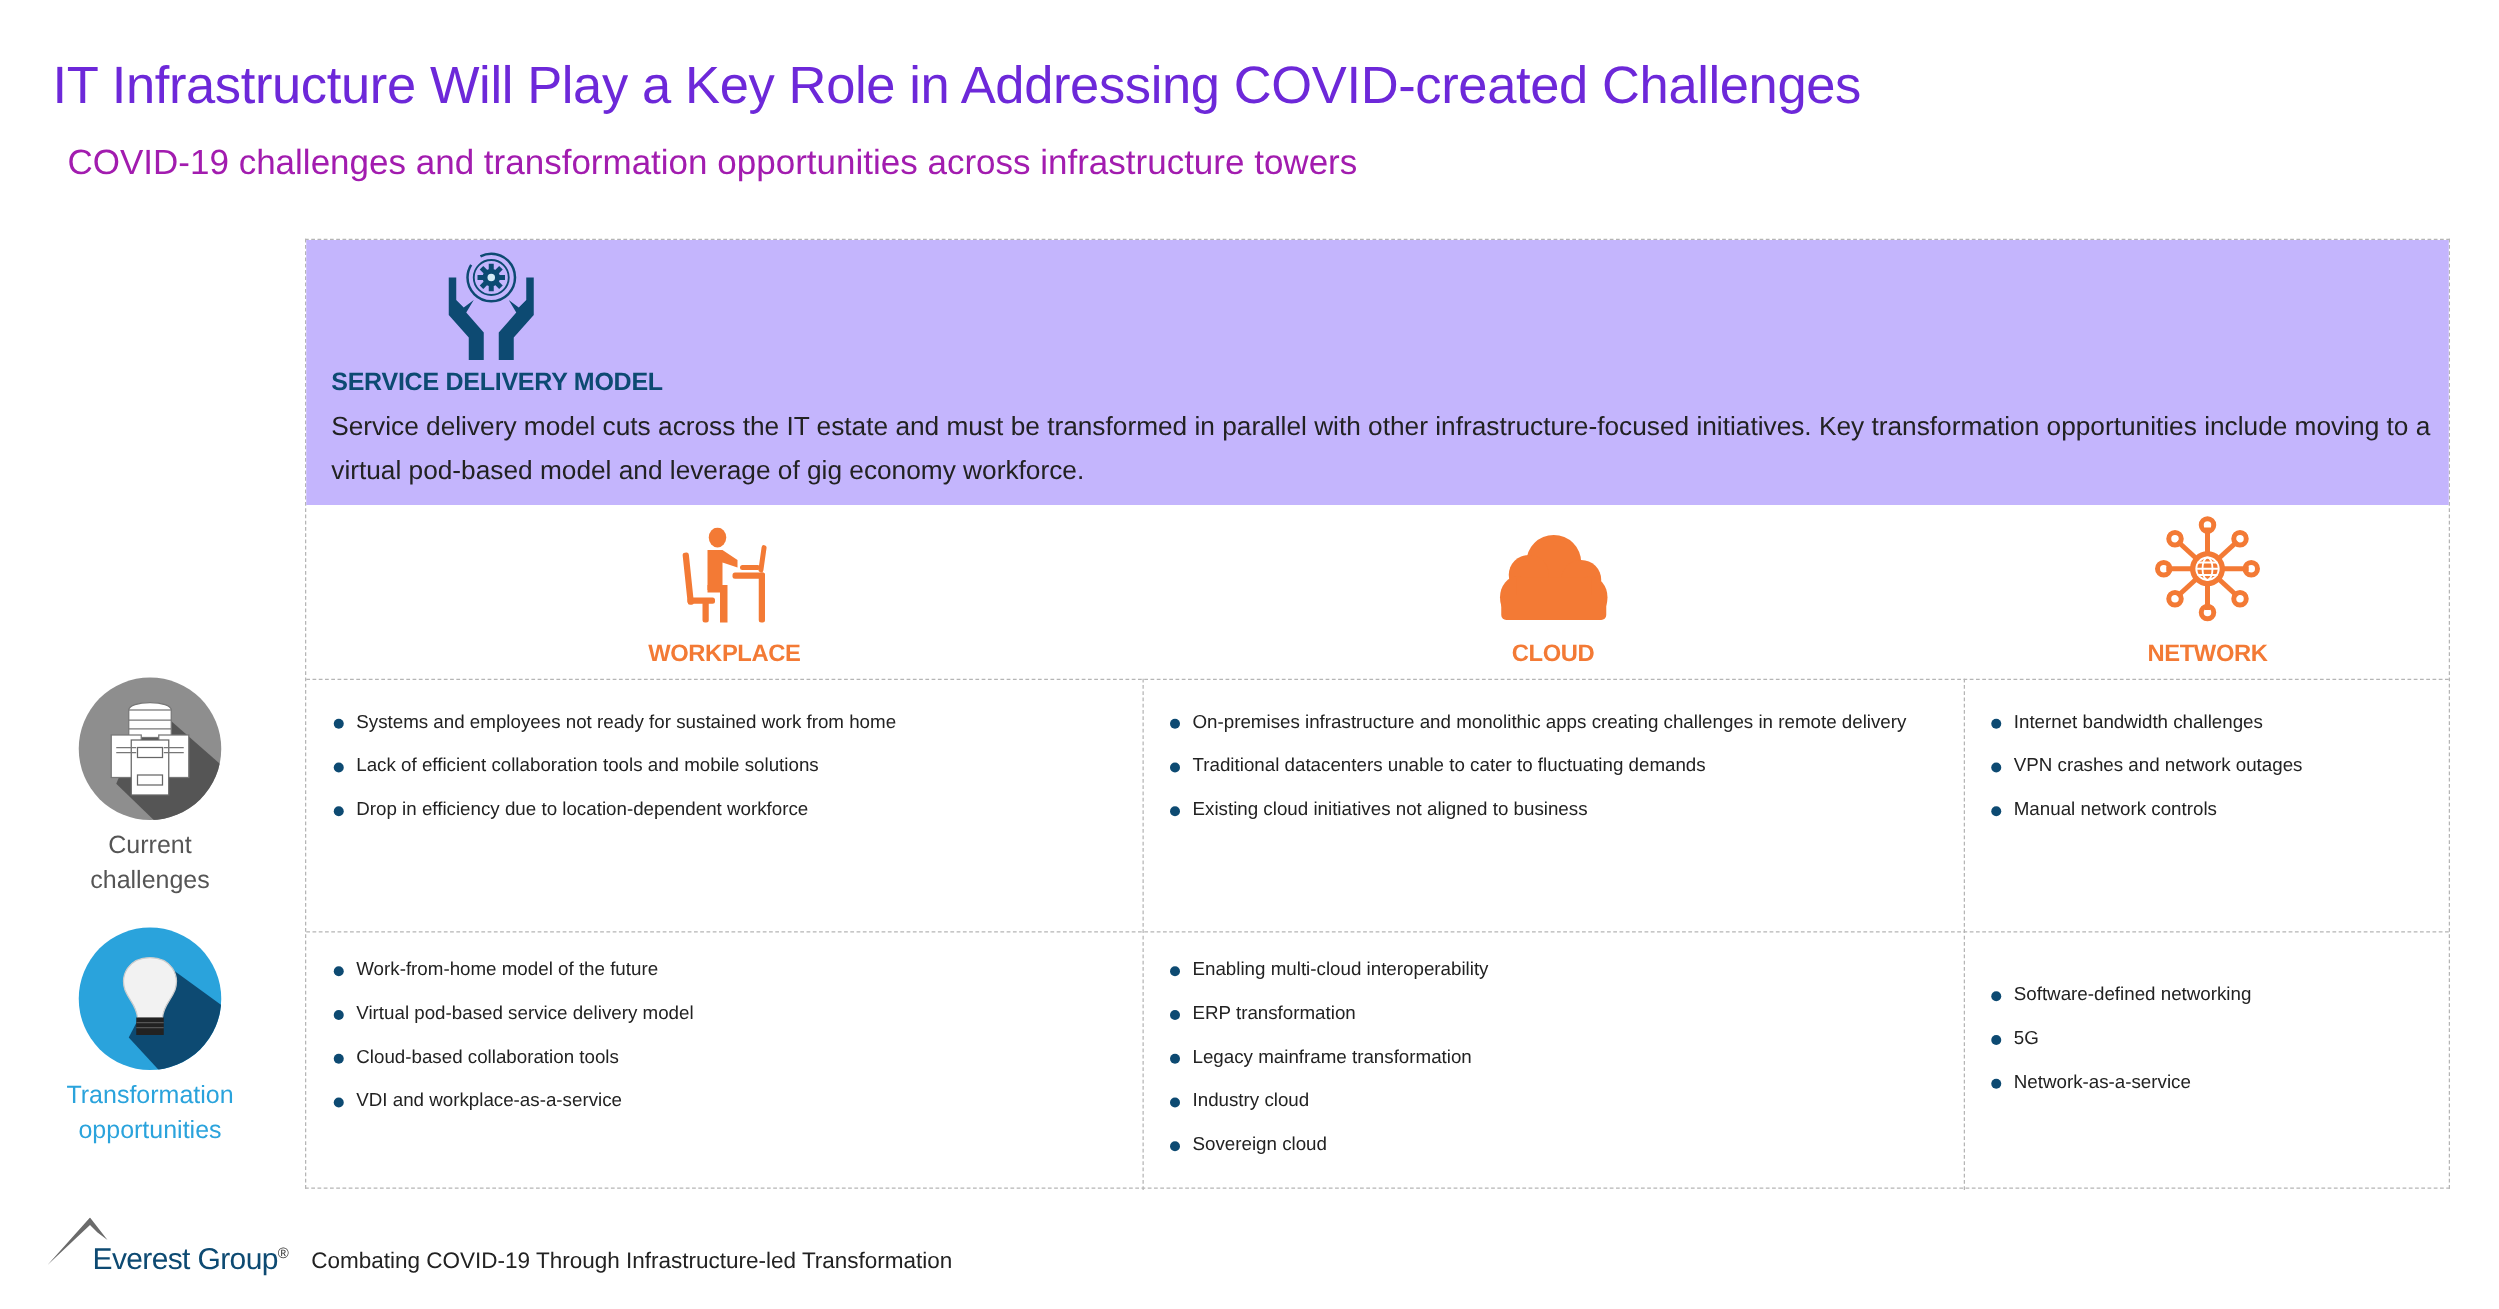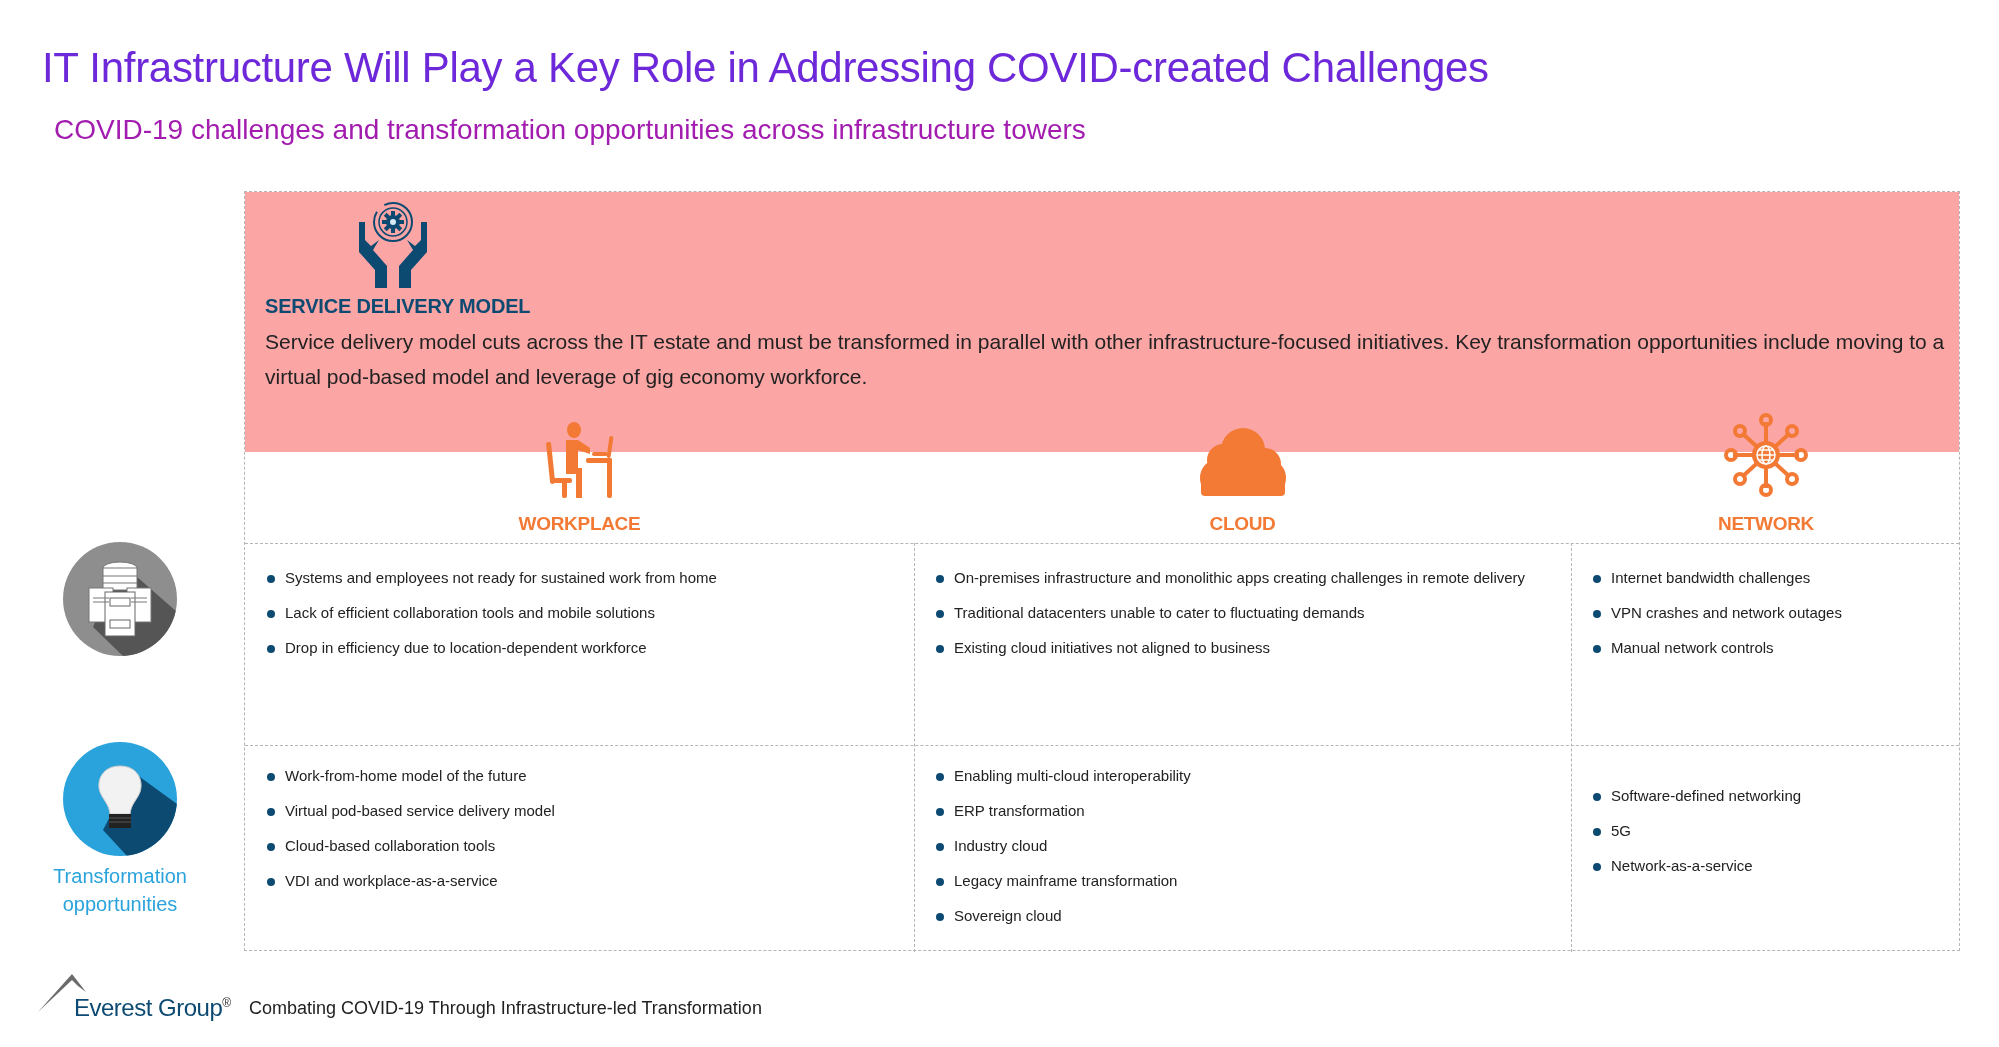--- a/index.html
+++ b/index.html
@@ -2,21 +2,21 @@
 <html><head>
 <meta charset="utf-8">
 <style>
   * { box-sizing: border-box; margin: 0; padding: 0; }
   html, body { width: 1999px; height: 1047px; background: #ffffff; overflow: hidden; }
   body { position: relative; font-family: "Liberation Sans", sans-serif; color: #222; }
   .title { position: absolute; left: 42px; top: 44px; font-size: 42px; color: #6d28d9; letter-spacing: -0.3px; white-space: nowrap; }
   .subtitle { position: absolute; left: 54px; top: 114px; font-size: 28px; color: #a21caf; white-space: nowrap; }
 
   .frame { position: absolute; left: 244px; top: 191px; width: 1716px; height: 760px; border: 1.5px dashed #b5b5b5; }
-  .sdm { position: absolute; left: 0; top: 0; width: 100%; height: 260px; background: #fca5a5; }
+  .sdm { position: absolute; left: 0; top: 0; width: 100%; height: 212px; background: #c4b5fd; }
   .sdm-icon { position: absolute; left: 108px; top: 8px; width: 80px; height: 88px; }
   .sdm-title { position: absolute; left: 20px; top: 103px; font-size: 20px; font-weight: bold; color: #0d4a72; letter-spacing: -0.2px; }
   .sdm-desc { position: absolute; left: 20px; top: 132px; width: 1680px; font-size: 21px; line-height: 35px; color: #222; }
 
   .colhead { position: absolute; top: 212px; height: 139px; text-align: center; }
   .colhead .ico { position: absolute; left: 50%; transform: translateX(-50%); top: 18px; }
   .colhead .lbl { position: absolute; left: 0; right: 0; top: 109px; font-size: 19px; font-weight: bold; color: #f37a35; letter-spacing: -0.3px; }
 
   .hline { position: absolute; left: 0; width: 100%; border-top: 1.5px dashed #b5b5b5; }
   .vline { position: absolute; border-left: 1.5px dashed #b5b5b5; }
@@ -52,20 +52,24 @@
       <rect x="26" y="46" width="24" height="34" fill="#fff" stroke="#777"></rect>
       <rect x="64" y="46" width="24" height="34" fill="#fff" stroke="#777"></rect>
       <rect x="42" y="50" width="30" height="44" fill="#fff" stroke="#666"></rect>
       <rect x="47" y="56" width="20" height="8" fill="none" stroke="#666"></rect>
       <rect x="47" y="78" width="20" height="8" fill="none" stroke="#666"></rect>
       <line x1="30" y1="56" x2="46" y2="56" stroke="#777"></line>
         <line x1="30" y1="60" x2="46" y2="60" stroke="#777"></line>
       <line x1="68" y1="56" x2="84" y2="56" stroke="#777"></line>
         <line x1="68" y1="60" x2="84" y2="60" stroke="#777"></line>
     </svg>
+  </div>
+  <div class="lbl" style="color:#555;">
+    <div>Current</div>
+    <div>challenges</div>
   </div>
 </div>
 
 <div class="legend" style="top:742px;">
   <div class="circ" style="background:#2aa3dc;">
     <svg width="114" height="114" viewBox="0 0 114 114">
       <polygon points="70,30 114,62 114,114 64,114 40,88" fill="#0d4a72"></polygon>
       <path d="M57 24 C40 24 33 38 37 50 C40 58 46 62 47 72 L67 72 C68 62 74 58 77 50 C81 38 74 24 57 24 Z" fill="#f2f2f2" stroke="#ccc"></path>
       <rect x="46" y="72" width="22" height="14" fill="#222"></rect>
       <line x1="46" y1="76" x2="68" y2="76" stroke="#555"></line>
@@ -203,22 +207,22 @@
       <li>Work-from-home model of the future</li>
       <li>Virtual pod-based service delivery model</li>
       <li>Cloud-based collaboration tools</li>
       <li>VDI and workplace-as-a-service</li>
     </ul>
   </div>
   <div class="cell" style="left:669px; top:566px; width:620px;">
     <ul>
       <li>Enabling multi-cloud interoperability</li>
       <li>ERP transformation</li>
+      <li>Legacy mainframe transformation</li>
       <li>Industry cloud</li>
-      <li>Legacy mainframe transformation</li>
       <li>Sovereign cloud</li>
     </ul>
   </div>
   <div class="cell" style="left:1326px; top:566px; width:350px;margin-top:20px;">
     <ul>
       <li>Software-defined networking</li>
       <li>5G</li>
       <li>Network-as-a-service</li>
     </ul>
   </div>

